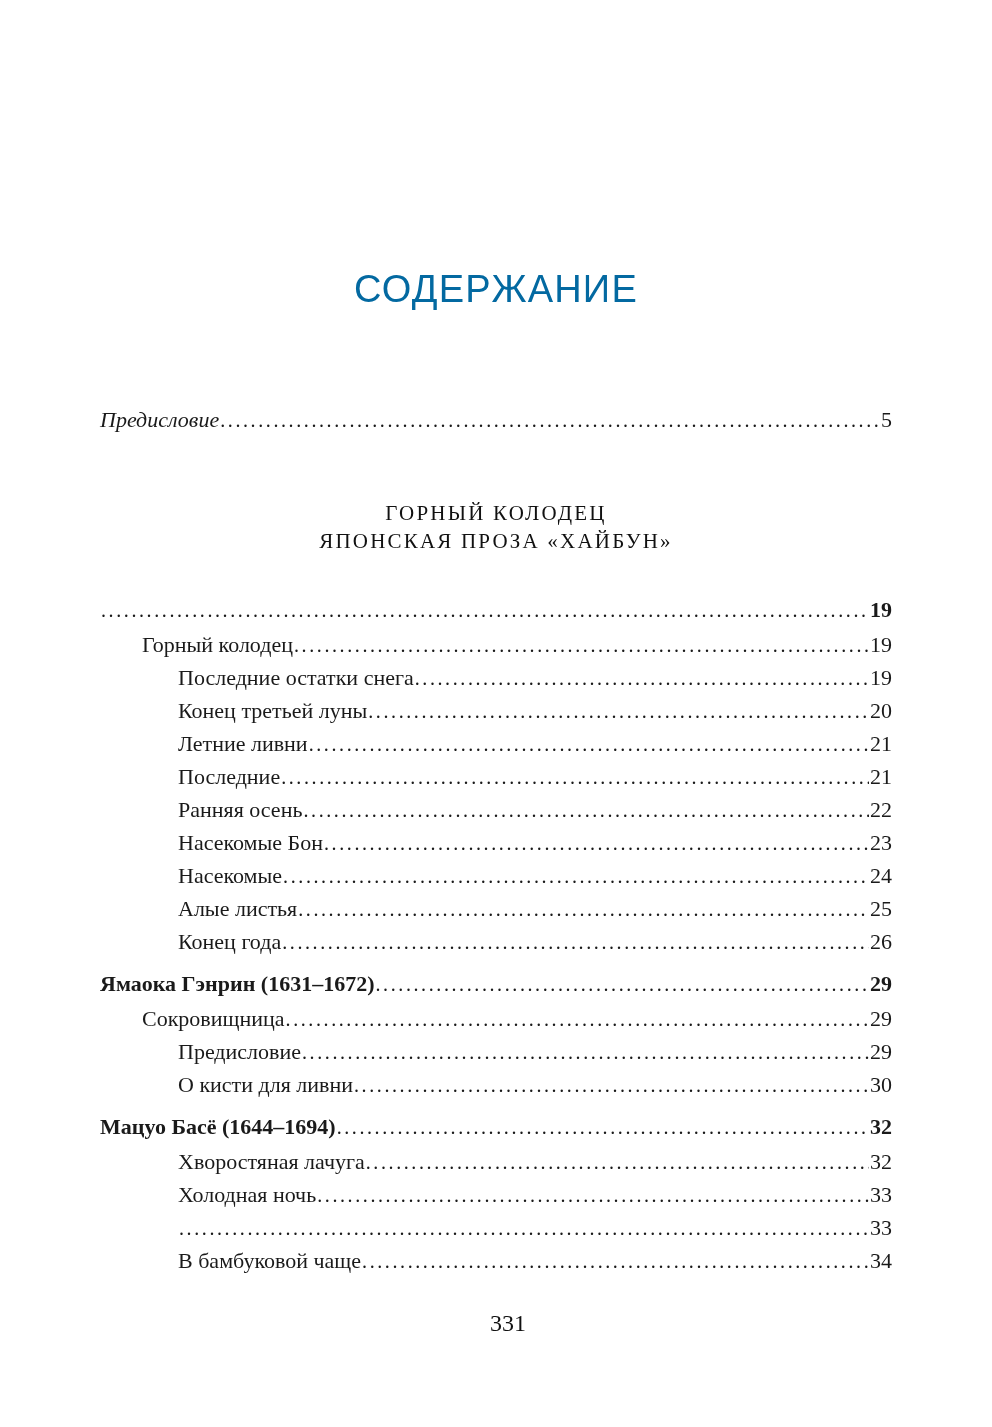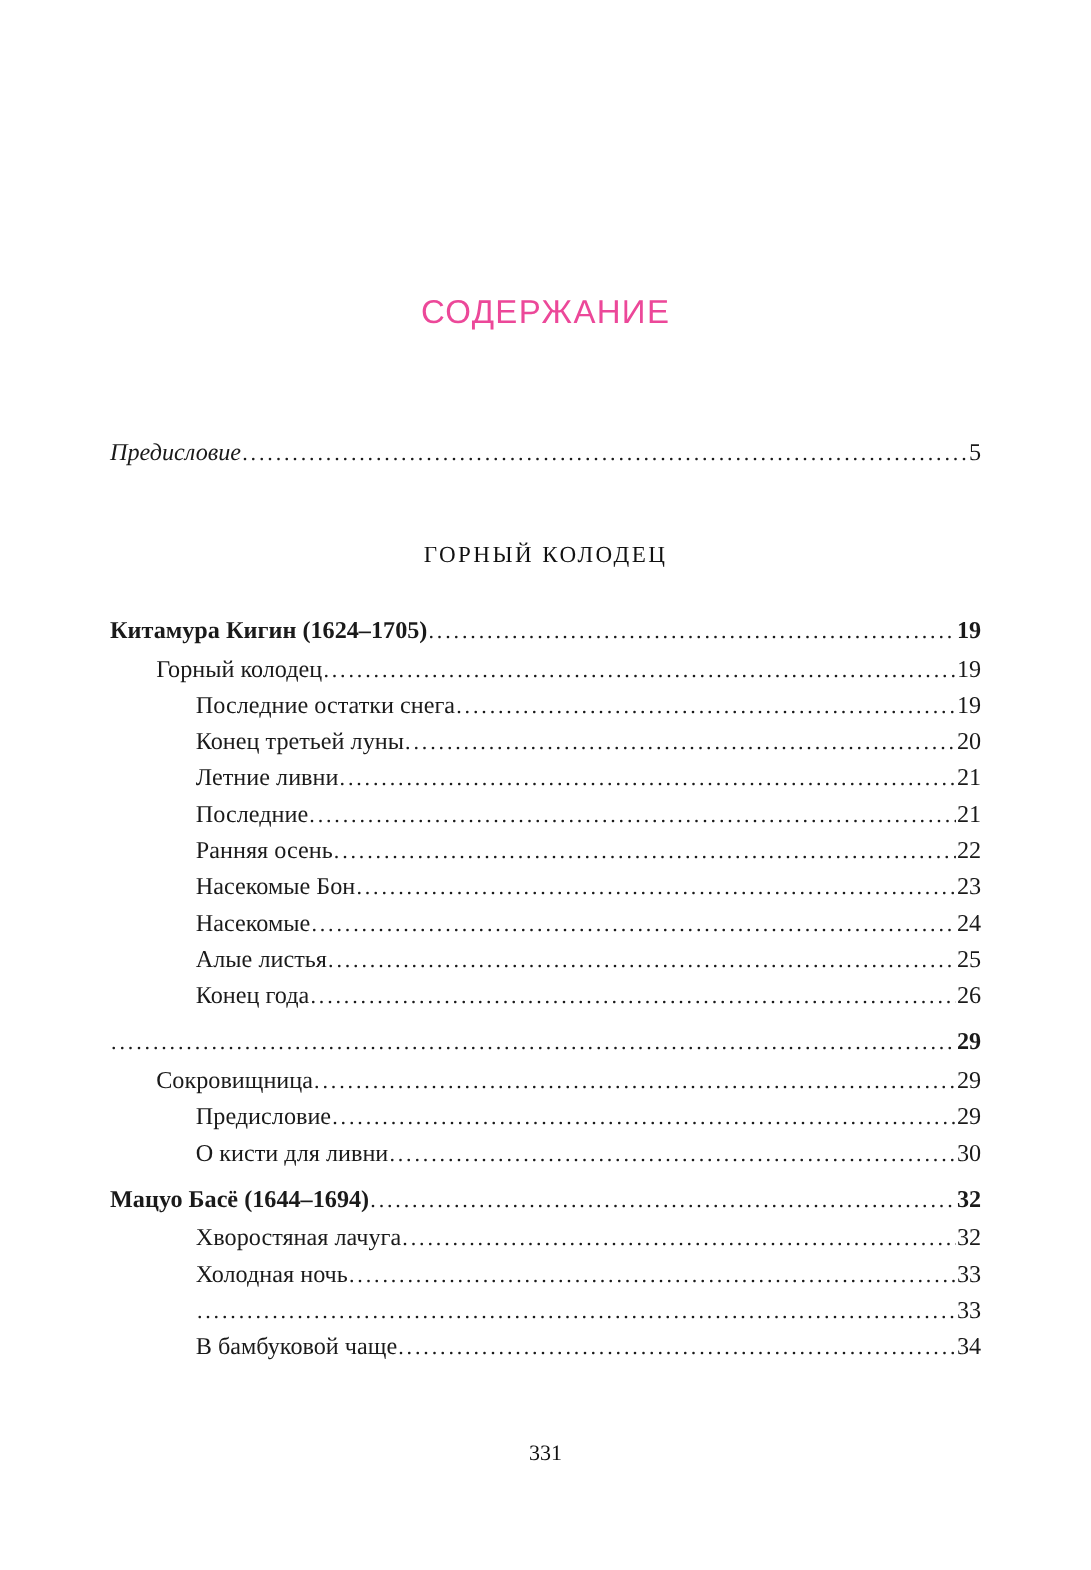--- a/index.html
+++ b/index.html
@@ -29,24 +29,24 @@
     top: 0;
     width: 792px;
     height: 1427px;
   }
 
   
   .toc-title {
     margin-top: 268px;
     text-align: center;
     font-family: "Liberation Sans", sans-serif;
-    font-size: 30px;
+    font-size: 38px;
     letter-spacing: 1.2px;
     font-weight: 400;
-    color: #ec4899;
+    color: #0369a1;
   }
 
   
   .preface-row {
     margin-top: 96px;
     display: flex;
     align-items: baseline;
     font-size: 22px;
     font-style: italic;
     font-family: "Liberation Serif", serif;
@@ -115,51 +115,51 @@
   .entry .leader {
     font-weight: 400;
   }
   .entry.lvl0 .page-num {
     font-weight: 700;
   }
 
   
   .folio {
     position: absolute;
-    left: 0;
+    left: 12px;
     top: 1310px;
     width: 792px;
     text-align: center;
-    font-size: 20px;
+    font-size: 24px;
     font-family: "Liberation Serif", serif;
     color: #111;
   }
 </style>
 </head>
 <body>
 
 <div class="page">
   <div class="content">
 
     <div class="toc-title">СОДЕРЖАНИЕ</div>
 
     <div class="preface-row">
       <span class="label">Предисловие</span>
       <span class="leader">..................................................................................................</span>
       <span class="page-num">5</span>
     </div>
 
     <div class="section-heading">
       <span class="ln">ГОРНЫЙ КОЛОДЕЦ</span>
+      <span class="ln">ЯПОНСКАЯ ПРОЗА «ХАЙБУН»</span>
     </div>
 
     <div class="entries">
         <div class="group">
           <div class="entry lvl0">
-            <span class="label">Китамура Кигин (1624–1705)</span>
             <span class="leader">............................................................................................................................................</span>
             <span class="page-num">19</span>
           </div>
           <div class="entry lvl1">
             <span class="label">Горный колодец</span>
             <span class="leader">............................................................................................................................................</span>
             <span class="page-num">19</span>
           </div>
           <div class="entry lvl2">
             <span class="label">Последние остатки снега</span>
@@ -202,20 +202,21 @@
             <span class="page-num">25</span>
           </div>
           <div class="entry lvl2">
             <span class="label">Конец года</span>
             <span class="leader">............................................................................................................................................</span>
             <span class="page-num">26</span>
           </div>
         </div>
         <div class="group">
           <div class="entry lvl0">
+            <span class="label">Ямаока Гэнрин (1631–1672)</span>
             <span class="leader">............................................................................................................................................</span>
             <span class="page-num">29</span>
           </div>
           <div class="entry lvl1">
             <span class="label">Сокровищница</span>
             <span class="leader">............................................................................................................................................</span>
             <span class="page-num">29</span>
           </div>
           <div class="entry lvl2">
             <span class="label">Предисловие</span>

